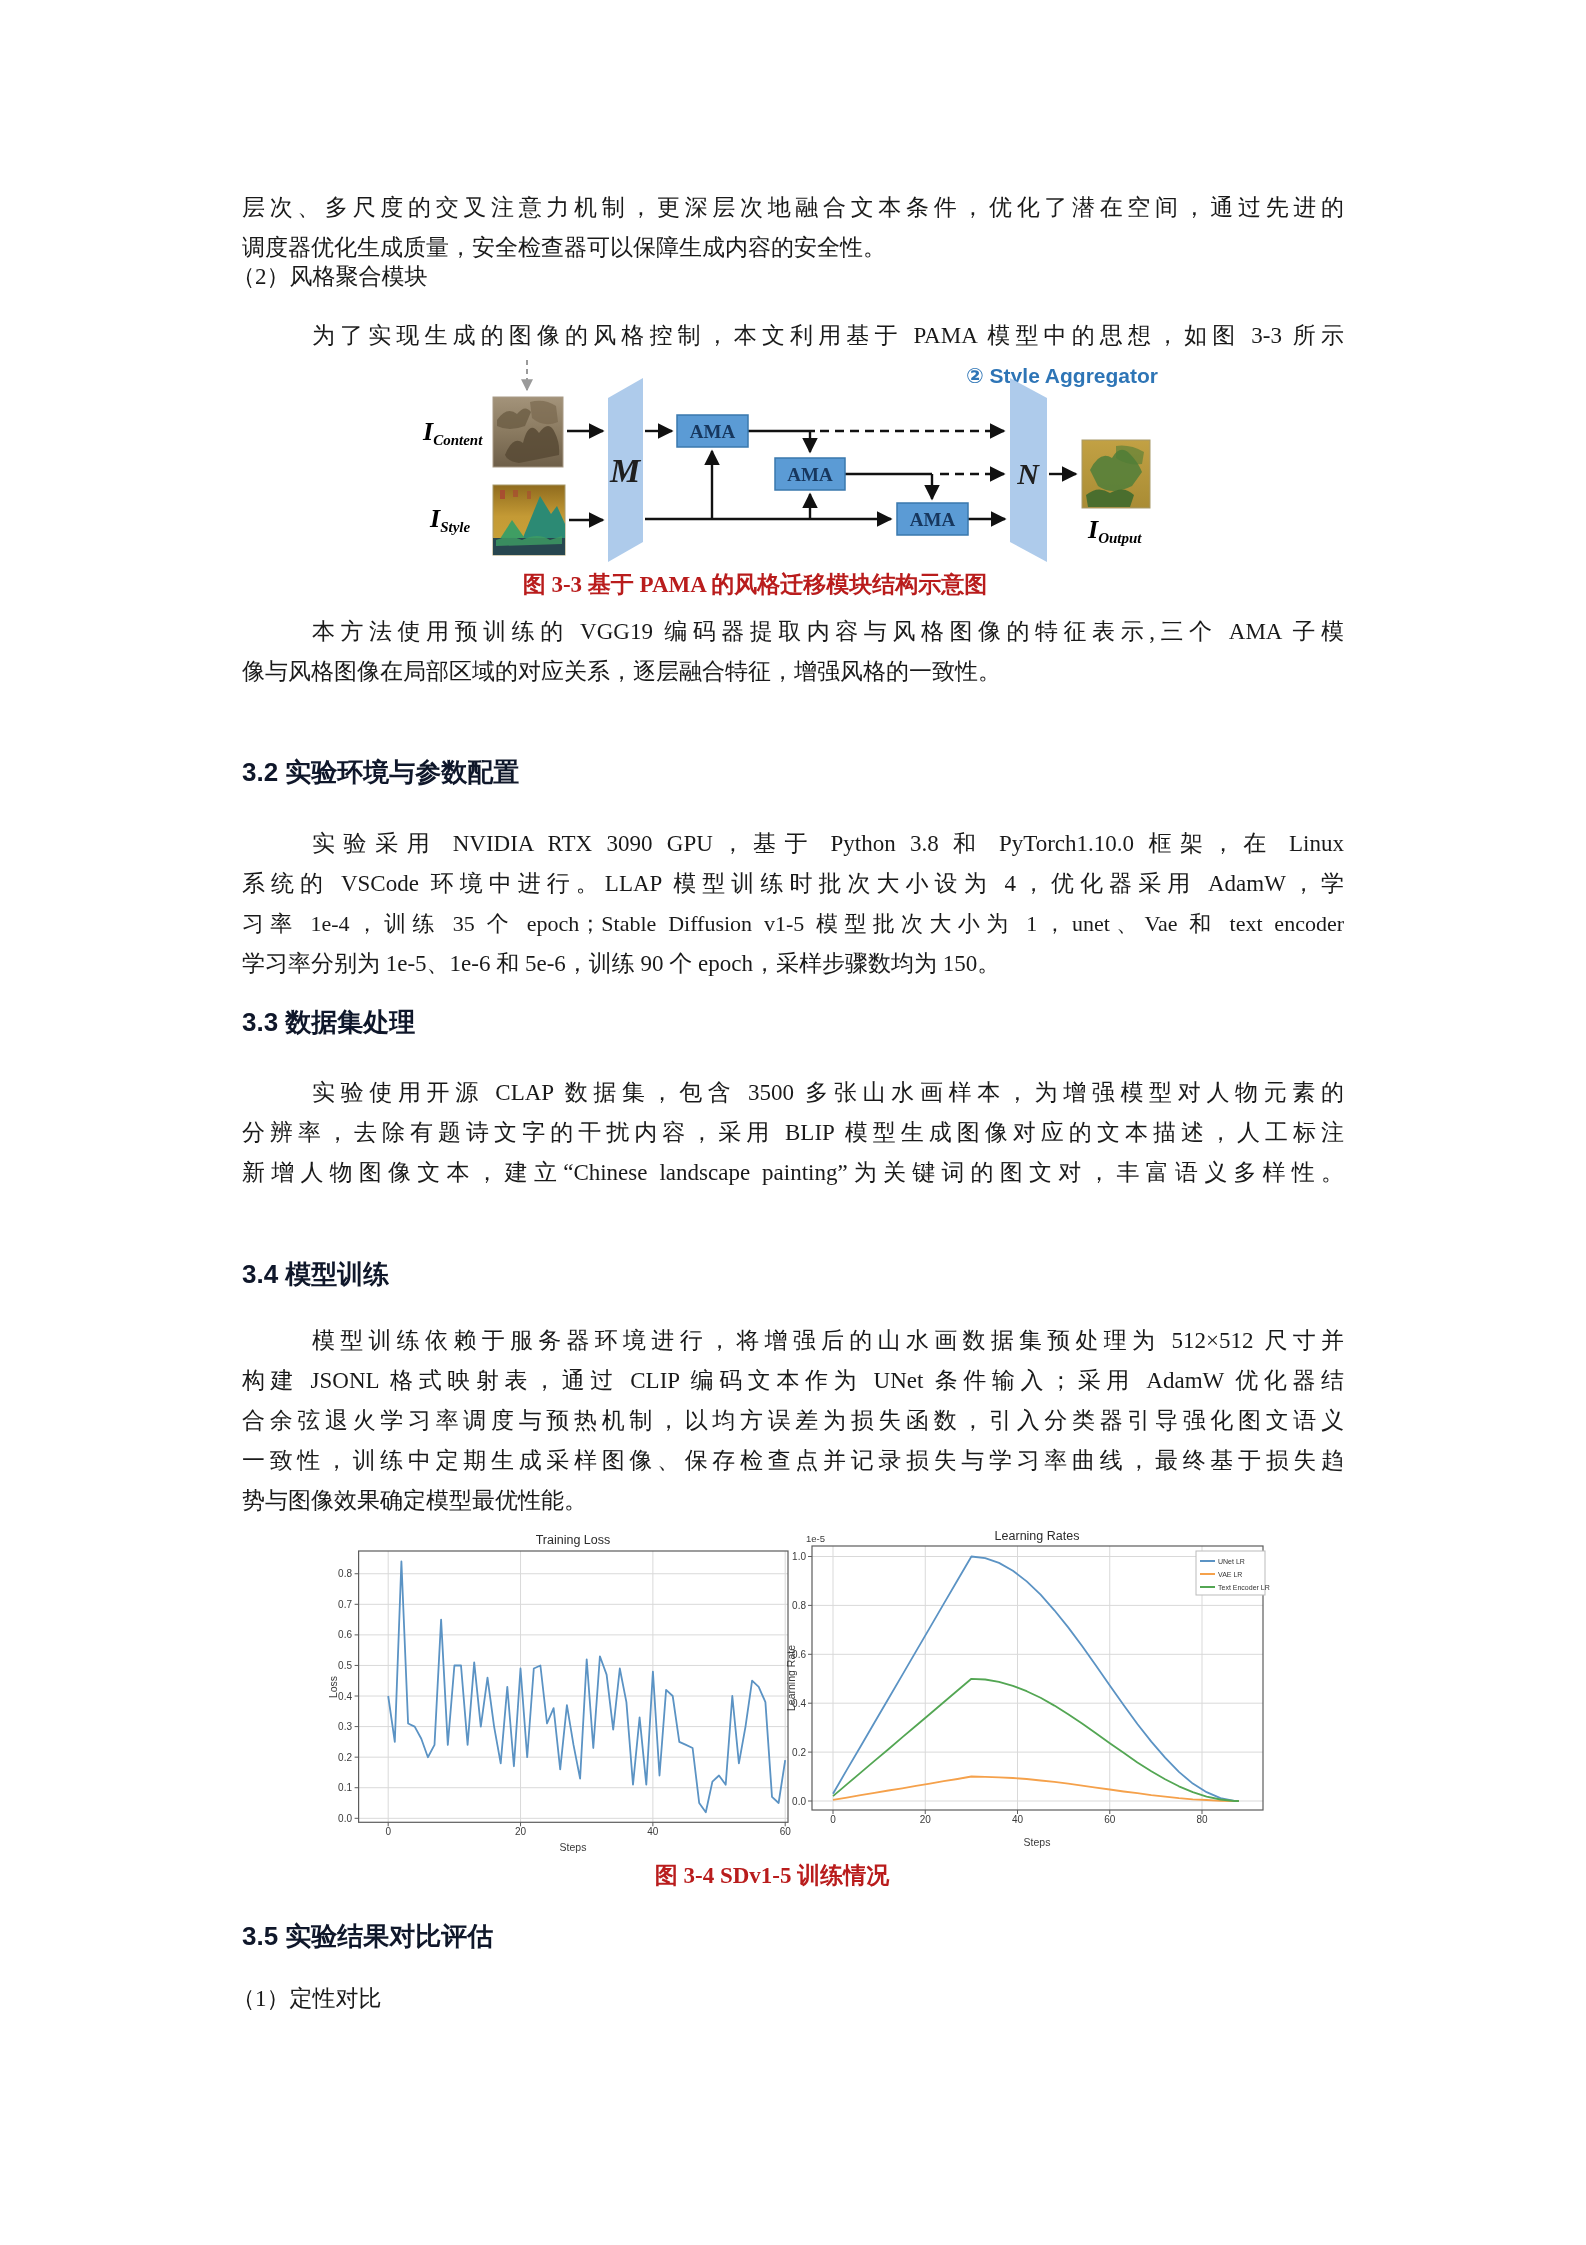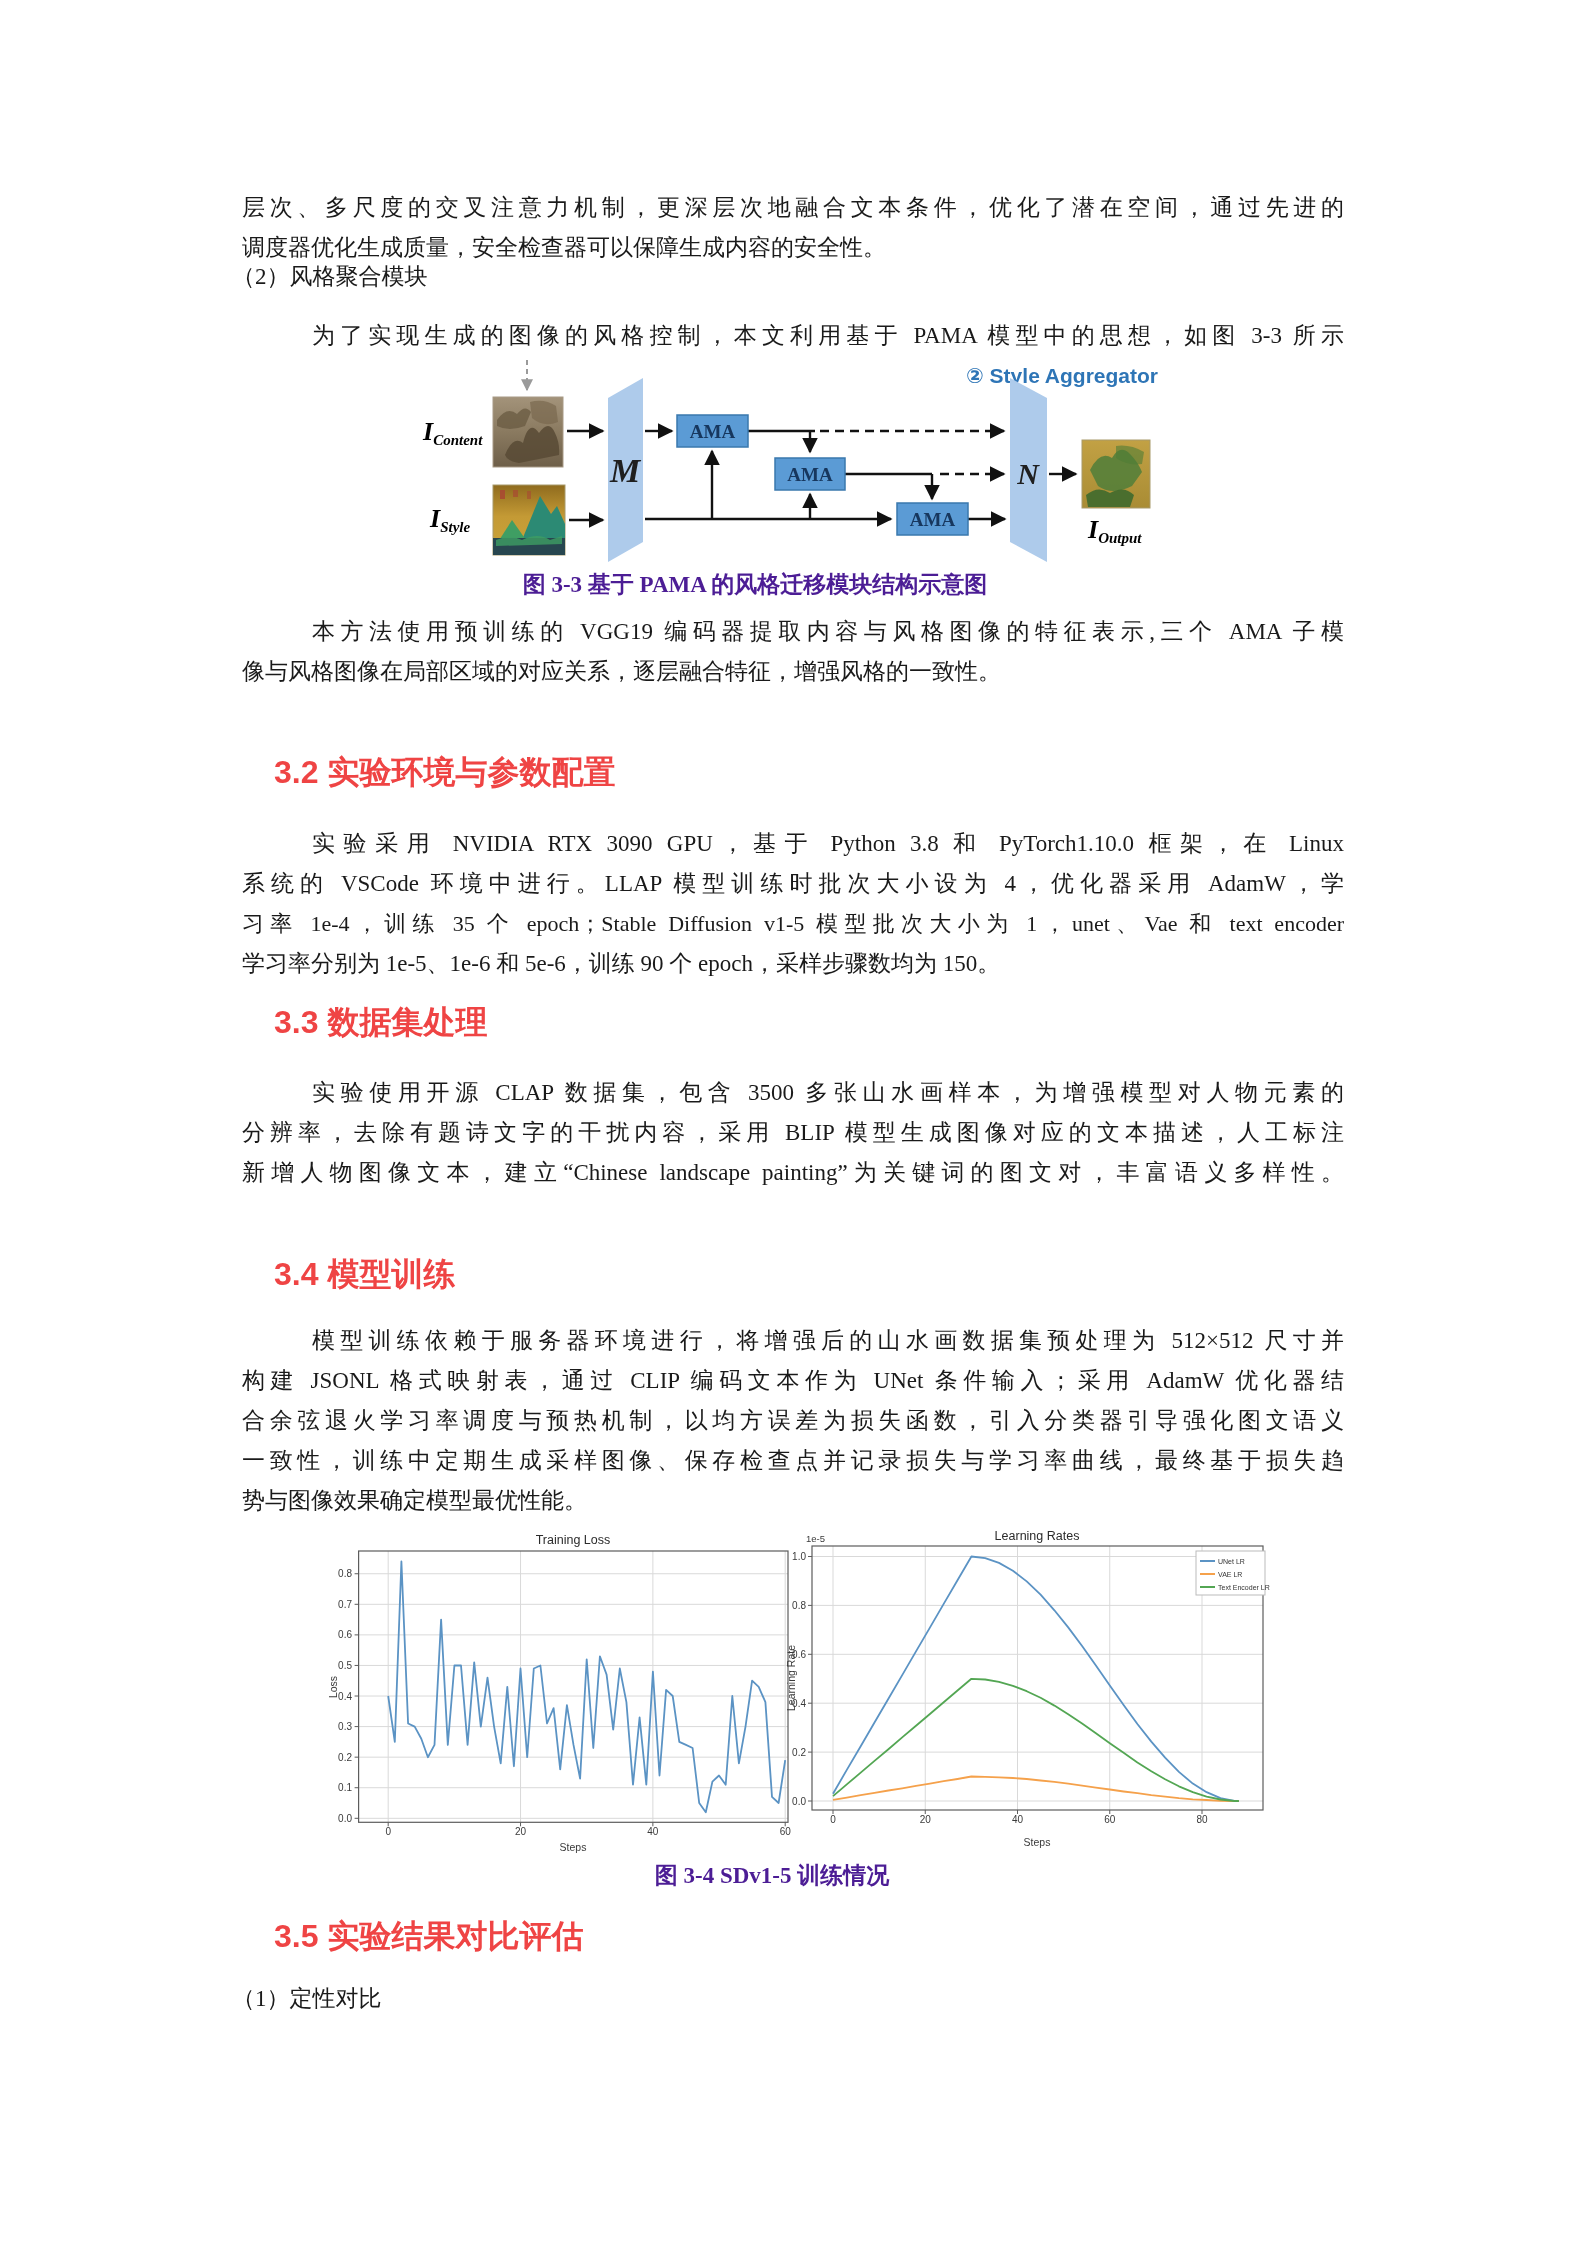--- a/index.html
+++ b/index.html
@@ -6,22 +6,22 @@
   .page{position:relative;width:1440px;height:2245px;background:#ffffff;overflow:hidden;
         font-family:"Liberation Serif","DejaVu Serif",serif;color:#1a1a1a;}
   .block{position:absolute;left:242px;width:1102px;}
   .line{height:40px;line-height:40px;font-size:23px;text-align:justify;white-space:nowrap;}
   .jline{text-align-last:justify;}
   .lline{text-align-last:left;}
   .indent{text-indent:70px;}
   .subitem{position:absolute;left:232px;width:1112px;font-size:23px;line-height:30px;}
   .heading{position:absolute;left:242px;width:1102px;
            font-family:"Liberation Sans","DejaVu Sans",sans-serif;
-           font-weight:bold;font-size:32px;color:#ef4444;line-height:32px;margin-left:32px;}
-  .caption{position:absolute;font-weight:bold;font-size:23px;text-align:center;line-height:30px;color:#4c1d95;}
+           font-weight:bold;font-size:26px;color:#0f172a;line-height:32px;}
+  .caption{position:absolute;font-weight:bold;font-size:23px;text-align:center;line-height:30px;color:#b91c1c;}
   svg text{font-family:"Liberation Sans","DejaVu Sans",sans-serif;}
   .serif-t{font-family:"Liberation Serif","DejaVu Serif",serif;}
 </style>
 </head>
 <body>
 
 <div class="page">
 
   <div class="block" style="top:188px">
     <div class="line jline">层次、多尺度的交叉注意力机制，更深层次地融合文本条件，优化了潜在空间，通过先进的</div>

